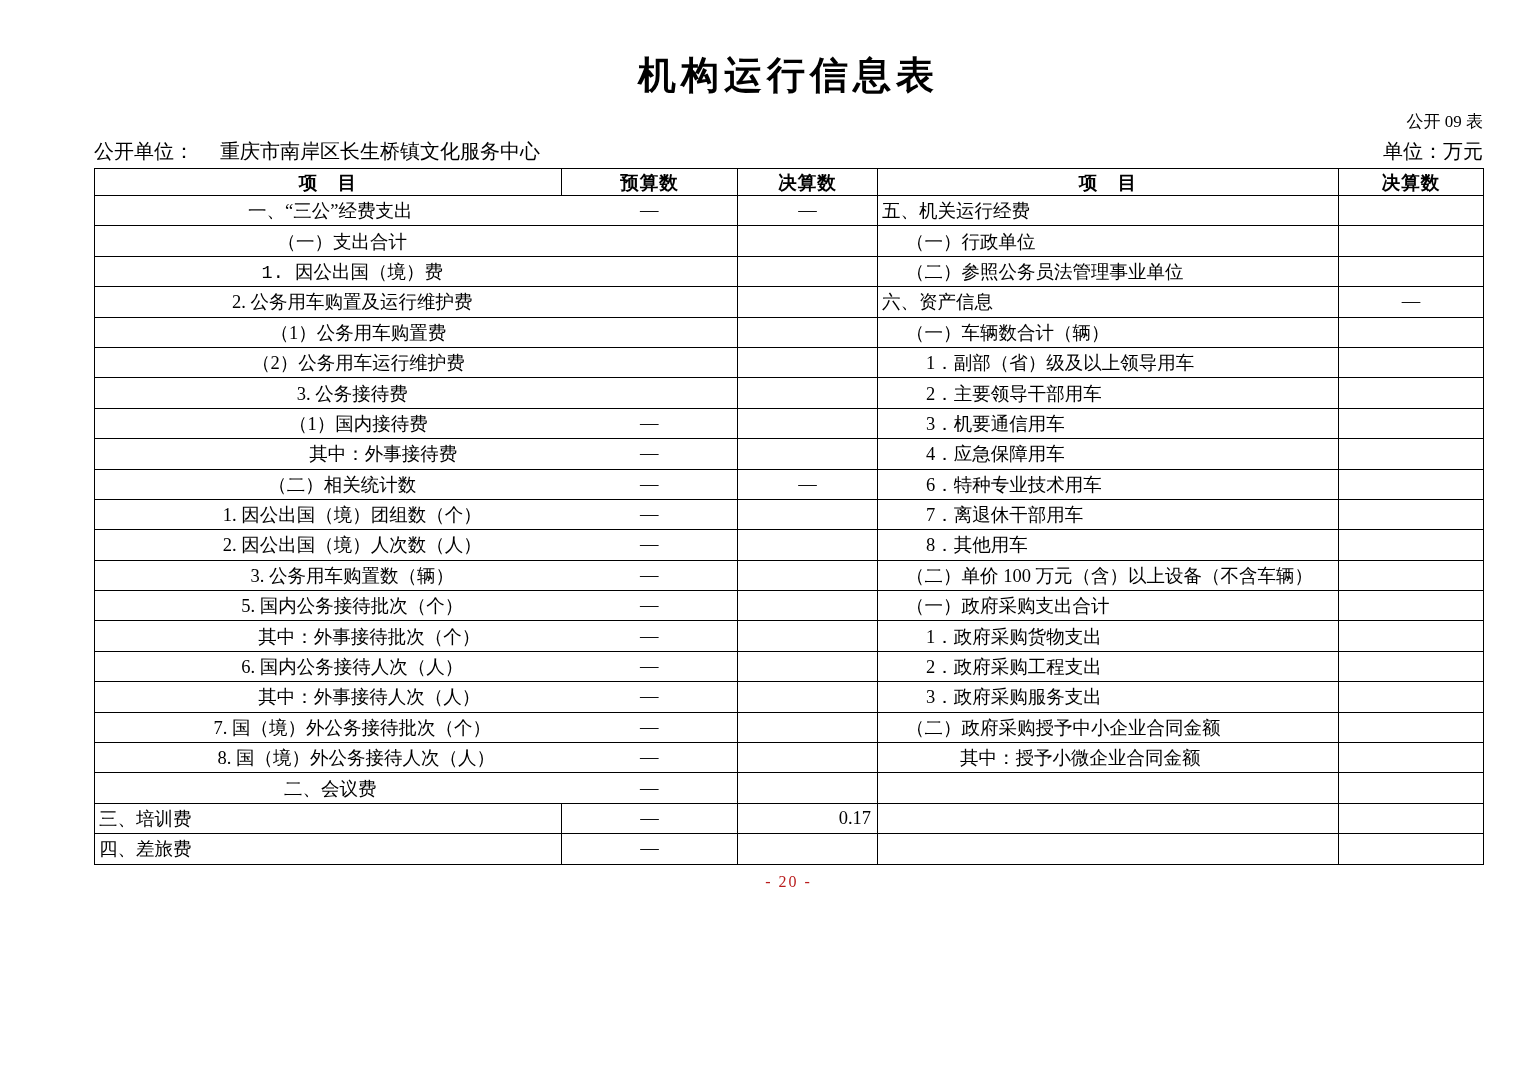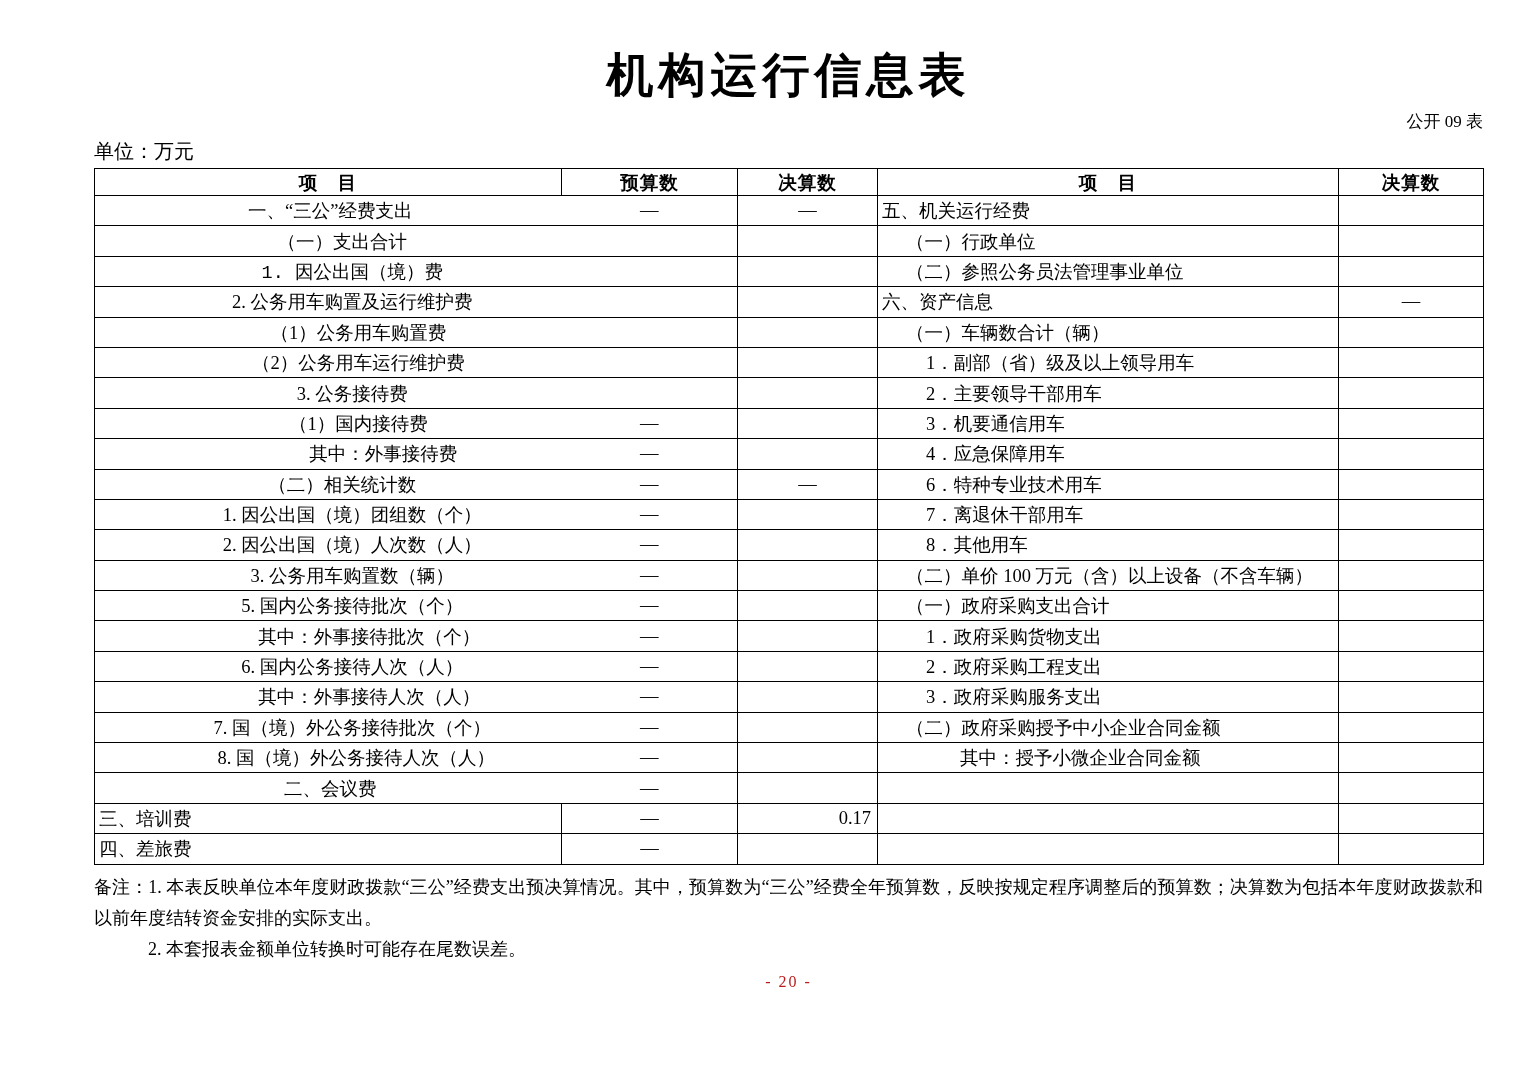--- a/index.html
+++ b/index.html
@@ -4,21 +4,21 @@
 <style>
   html,body{margin:0;padding:0;background:#ffffff;}
   body{
     width:1520px;height:1074px;
     font-family:"Liberation Serif","DejaVu Serif",serif;
     color:#000;position:relative;overflow:hidden;
   }
   .page{position:absolute;left:94px;top:0;width:1389px;}
   .doc-title{
     margin-top:50px;height:50px;line-height:50px;
-    text-align:center;font-size:47px;font-weight:bold;letter-spacing:5px;
+    text-align:center;font-size:38px;font-weight:bold;letter-spacing:5px;
   }
   .table-code{
     margin-top:8px;height:28px;line-height:28px;
     text-align:right;font-size:17px;
   }
   .unit-line{
     height:30px;line-height:30px;font-size:20px;
     display:flex;justify-content:space-between;align-items:center;
   }
   .unit-left .unit-name{margin-left:26px;}
@@ -53,20 +53,23 @@
 </head>
 <body>
 
 <div class="page">
 
   <div class="doc-title">机构运行信息表</div>
 
   <div class="table-code">公开 09 表</div>
 
   <div class="unit-line">
+    <div class="unit-left">
+      <span>公开单位：</span><span class="unit-name">重庆市南岸区长生桥镇文化服务中心</span>
+    </div>
     <div>单位：万元</div>
   </div>
 
   <table class="main">
     <colgroup>
       <col class="c1">
         <col class="c2">
         <col class="c3">
         <col class="c4">
         <col class="c5">
@@ -231,20 +234,16 @@
         <tr>
           <td class="cell-label" style="padding-left: 4px;">四、差旅费</td>
           <td class="cell-num">—</td>
           <td class="cell-num"></td>
           <td class="cell-label" style="padding-left: 4px;"></td>
           <td class="cell-num"></td>
         </tr>
       </tbody>
   </table>
 
-  <div class="notes">
-    <div class="note-1">备注：1. 本表反映单位本年度财政拨款“三公”经费支出预决算情况。其中，预算数为“三公”经费全年预算数，反映按规定程序调整后的预算数；决算数为包括本年度财政拨款和以前年度结转资金安排的实际支出。</div>
-    <div class="note-2">2. 本套报表金额单位转换时可能存在尾数误差。</div>
-  </div>
 
   <div class="page-number">- 20 -</div>
 
 </div>
 
 </body></html>

